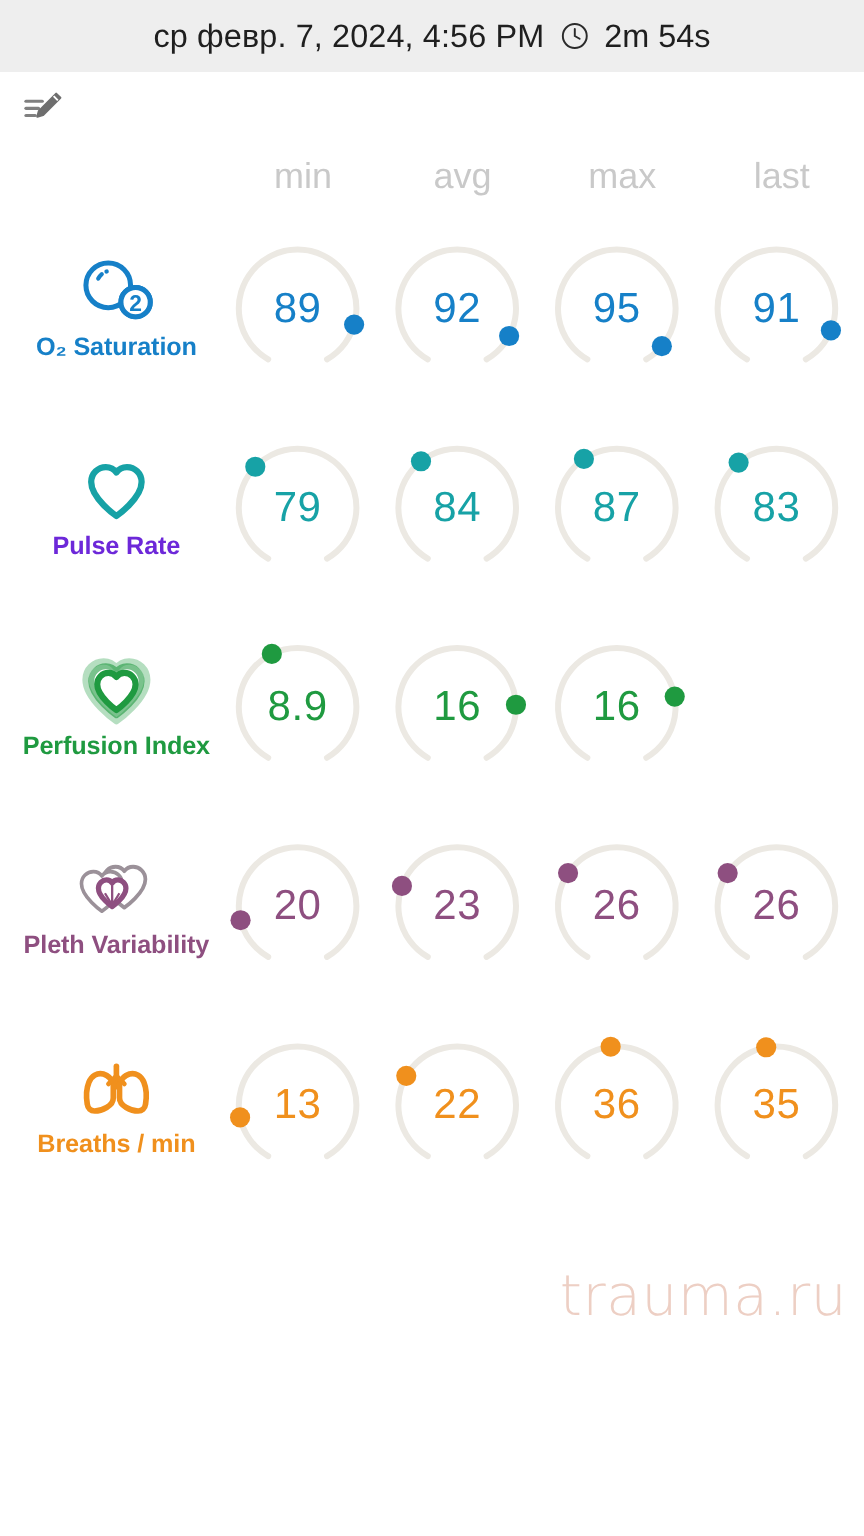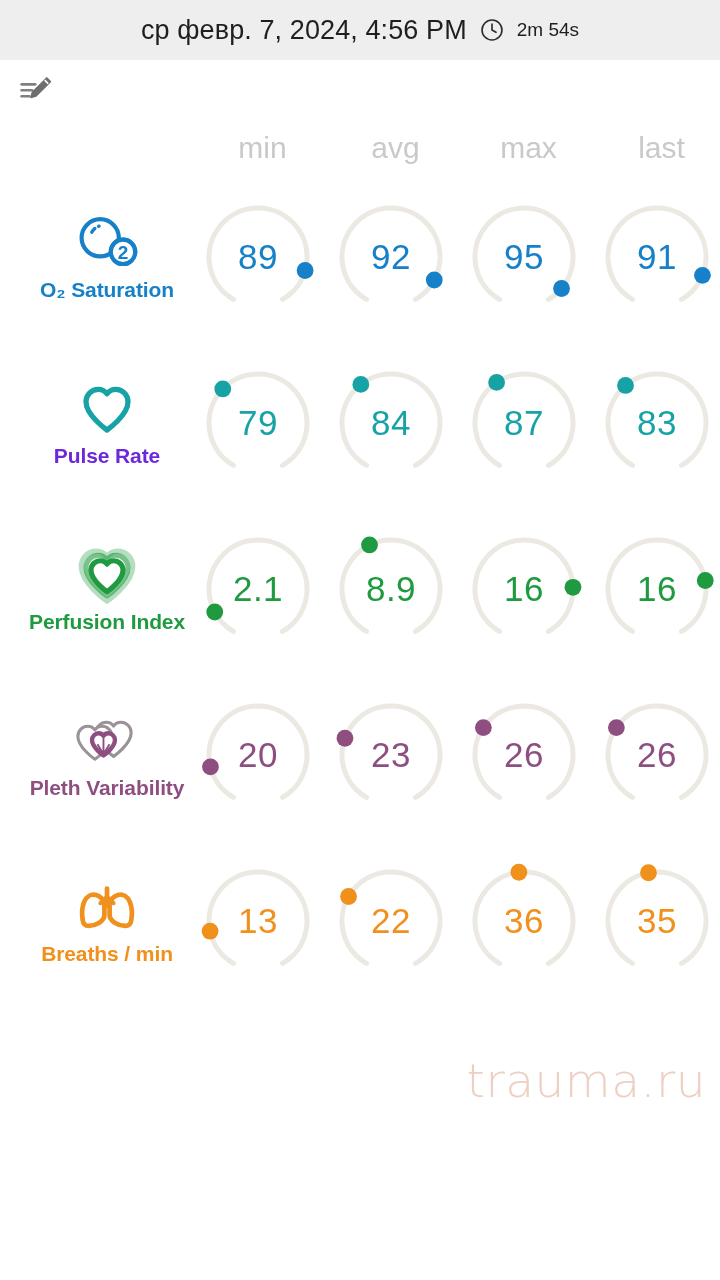--- a/index.html
+++ b/index.html
@@ -17,27 +17,27 @@
     height: 60px; width: 100%;
     background: #eeeeee;
     display: flex; align-items: center; justify-content: center;
     gap: 12px;
   }
   .header-title {
     font-size: 27px; color: #1f1f1f; font-weight: 400; letter-spacing: .1px;
     white-space: nowrap;
   }
   .clock-icon { display: inline-flex; align-items: center; }
-  .header-duration { font-size: 19px; color: #1f1f1f; white-space: nowrap; }
+  .header-duration { font-size: 27px; color: #1f1f1f; white-space: nowrap; }
 
   .toolbar { height: 62px; display: flex; align-items: center; padding-left: 16px; }
   .edit-note-icon { width: 42px; height: 42px; display: block; }
 
   
-  .grid { padding: 0 18px; }
+  .grid { padding: 0 8px; }
 
   .col-headers {
     display: flex; align-items: center;
     height: 52px;
   }
   .hdr-spacer { width: 178px; flex: none; }
   .col-hdr {
     width: 133px; flex: none; text-align: center;
     font-size: 30px; color: #c9c9c9; font-weight: 400;
   }
@@ -212,29 +212,20 @@
         <g transform="translate(12 13.2) scale(0.76) translate(-12 -13.2)">
           <path d="M12 20.4 C12 20.4 3.6 14.6 3.6 9.1 C3.6 6.2 5.9 4.1 8.5 4.1 C10.1 4.1 11.3 4.9 12 5.9 C12.7 4.9 13.9 4.1 15.5 4.1 C18.1 4.1 20.4 6.2 20.4 9.1 C20.4 14.6 12 20.4 12 20.4 Z" fill="#ffffff" stroke="#1f9a40" stroke-width="2.7" stroke-linejoin="round"></path>
         </g>
       </svg></span>
             <div class="row-name" style="color: rgb(31, 154, 64);">Perfusion Index</div>
           </div>
           <div class="cell">
             <div class="gauge">
               <svg viewBox="0 0 124 124">
     <path d="M 37.50 104.44 A 49 49 0 1 1 86.50 104.44" fill="none" stroke="#ece9e3" stroke-width="5" stroke-linecap="round"></path>
-    <circle cx="18.74" cy="85.00" r="8.4" fill="#1f9a40"></circle>
-  </svg>
-              <div class="gauge-value" style="color: rgb(31, 154, 64);">2.1</div>
-            </div>
-          </div>
-          <div class="cell">
-            <div class="gauge">
-              <svg viewBox="0 0 124 124">
-    <path d="M 37.50 104.44 A 49 49 0 1 1 86.50 104.44" fill="none" stroke="#ece9e3" stroke-width="5" stroke-linecap="round"></path>
     <circle cx="40.52" cy="17.96" r="8.4" fill="#1f9a40"></circle>
   </svg>
               <div class="gauge-value" style="color: rgb(31, 154, 64);">8.9</div>
             </div>
           </div>
           <div class="cell">
             <div class="gauge">
               <svg viewBox="0 0 124 124">
     <path d="M 37.50 104.44 A 49 49 0 1 1 86.50 104.44" fill="none" stroke="#ece9e3" stroke-width="5" stroke-linecap="round"></path>
     <circle cx="110.97" cy="60.29" r="8.4" fill="#1f9a40"></circle>

